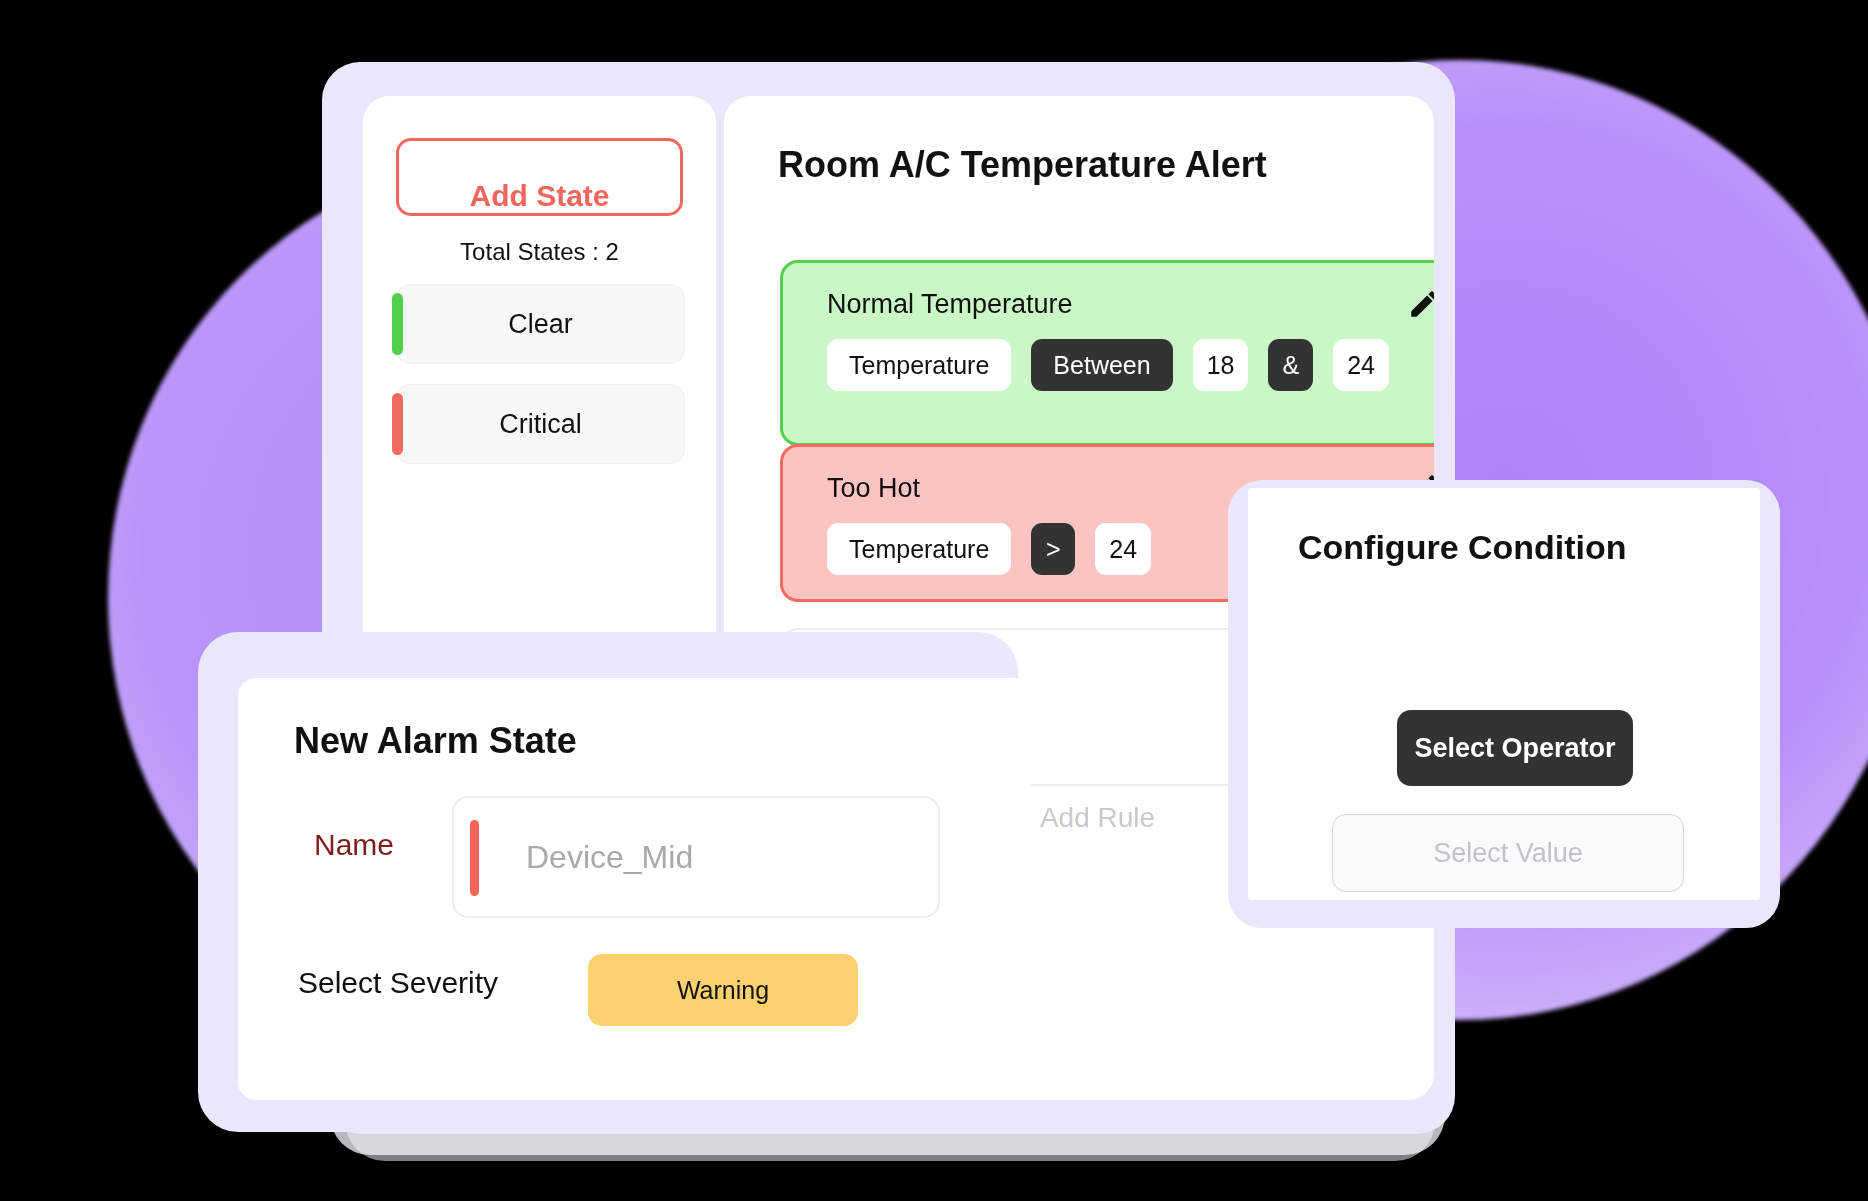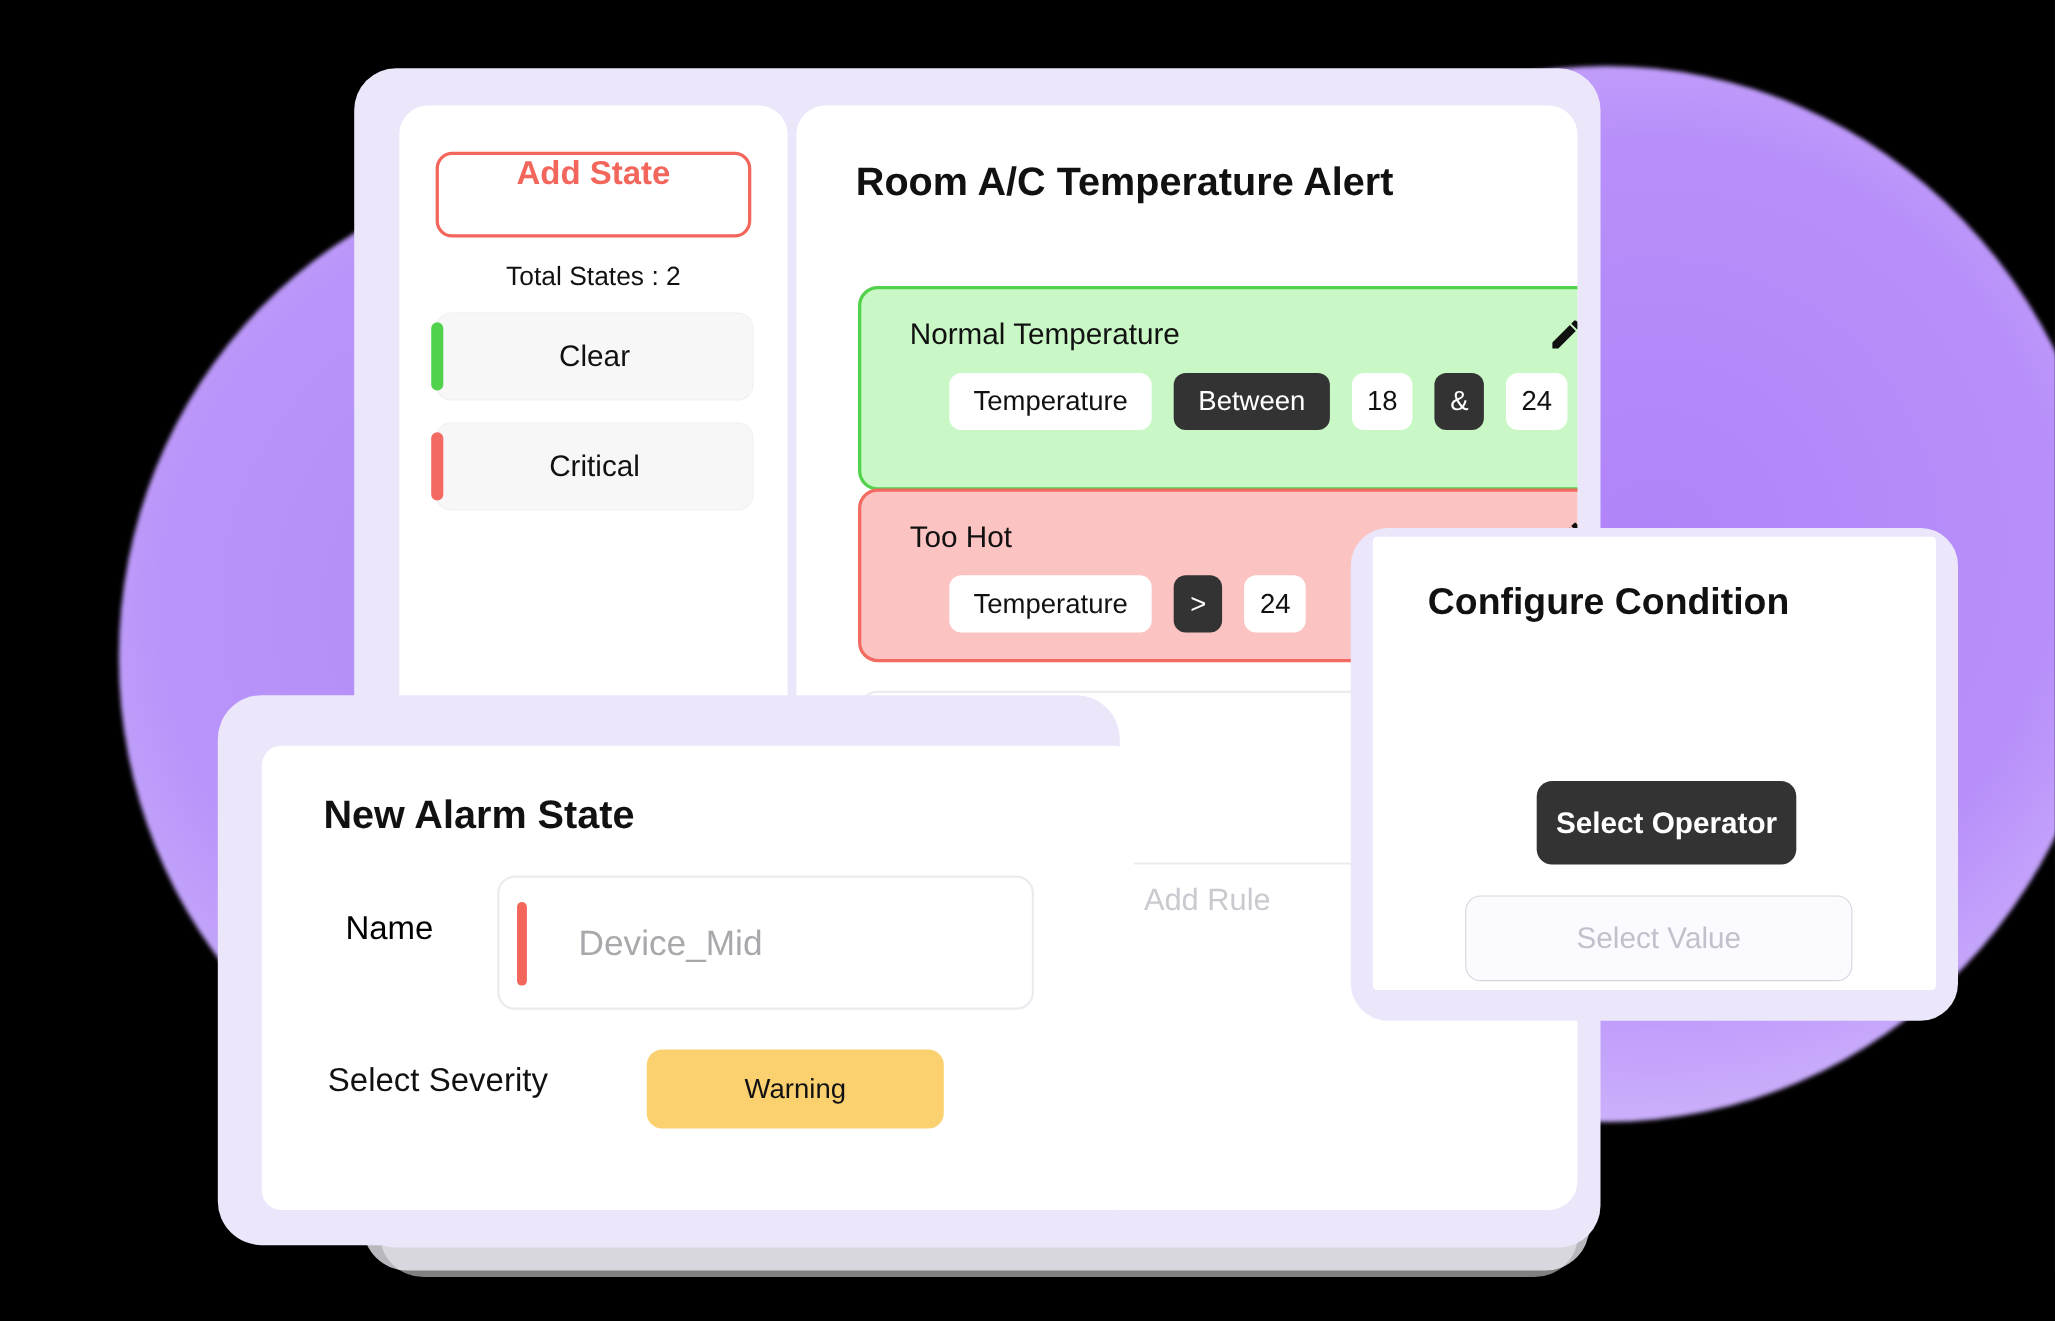--- a/index.html
+++ b/index.html
@@ -32,21 +32,21 @@
 
   
   #sidebar-panel{
     position:absolute;left:363px;top:96px;width:353px;height:1004px;
     background:#ffffff;border-radius:26px;
   }
   #add-state-button{
     position:absolute;left:33px;top:42px;width:287px;height:78px;
     box-sizing:border-box;border:3px solid #f2665c;border-radius:15px;
     background:#fff;color:#f2665c;font-size:30px;font-weight:bold;
-    display:flex;align-items:flex-start;justify-content:center;cursor:pointer;
+    display:flex;align-items:flex-end;justify-content:center;cursor:pointer;
   }
   #total-states{
     position:absolute;left:0;top:142px;width:353px;text-align:center;
     font-size:24px;color:#111;
   }
   .state-row{
     position:absolute;left:33px;width:287px;height:78px;
     background:#f7f7f8;border:1px solid #f0f0f2;border-radius:14px;
     display:flex;align-items:center;justify-content:center;cursor:pointer;
   }
@@ -68,21 +68,21 @@
   }
 
   
   .rule-card{position:absolute;left:56px;width:706px;border-radius:18px;box-sizing:border-box;}
   #rule-card-0{top:164px;height:186px;background:#c9f7c6;border:3px solid #52d14c;}
   #rule-card-1{top:348px;height:158px;background:#fbc3c1;border:3px solid #f26a61;}
   #rule-card-2{top:532px;height:158px;background:#ffffff;border:2px solid #eceaef;}
 
   .rule-name{position:absolute;left:44px;top:26px;font-size:27px;color:#111;}
   .edit-icon{position:absolute;right:42px;top:24px;width:34px;height:34px;cursor:pointer;}
-  .chips{position:absolute;left:44px;top:76px;display:flex;align-items:center;gap:20px;margin-left:36px;}
+  .chips{position:absolute;left:44px;top:76px;display:flex;align-items:center;gap:20px;}
   .chip{
     height:52px;border-radius:11px;display:flex;align-items:center;justify-content:center;
     padding:0 22px;font-size:25px;box-sizing:border-box;cursor:pointer;white-space:nowrap;
   }
   .chip.light{background:#ffffff;color:#111;}
   .chip.dark{background:#333333;color:#ffffff;font-weight:500;}
   .chip.narrow{padding:0 14px;min-width:44px;}
 
   #add-rule-button{
     position:absolute;left:0;top:690px;width:710px;height:64px;
@@ -126,21 +126,21 @@
     background:#ece6fb;border-radius:40px;
   }
   #alarm-dialog{
     position:absolute;left:238px;top:678px;width:764px;height:422px;
     background:#ffffff;border-radius:18px;padding-left:29px;
   }
   #alarm-title{
     position:absolute;left:56px;top:42px;font-size:36px;font-weight:bold;color:#111;
     white-space:nowrap;
   }
-  #name-label{position:absolute;left:36px;top:150px;width:160px;text-align:center;font-size:30px;color:#000000;}
+  #name-label{position:absolute;left:36px;top:150px;width:160px;text-align:center;font-size:30px;color:#7f1d1d;}
   #name-input{
     position:absolute;left:214px;top:118px;width:488px;height:122px;box-sizing:border-box;
     background:#ffffff;border:2px solid #eceaef;border-radius:16px;
     display:flex;align-items:center;cursor:text;
   }
   #name-caret{position:absolute;left:16px;top:22px;width:9px;height:76px;border-radius:5px;background:#f2665c;}
   #name-placeholder{position:absolute;left:72px;font-size:32px;color:#a9a9ad;}
   #severity-label{position:absolute;left:36px;top:288px;font-size:30px;color:#111;margin-left:24px;}
   #severity-value{
     position:absolute;left:350px;top:276px;width:270px;height:72px;

